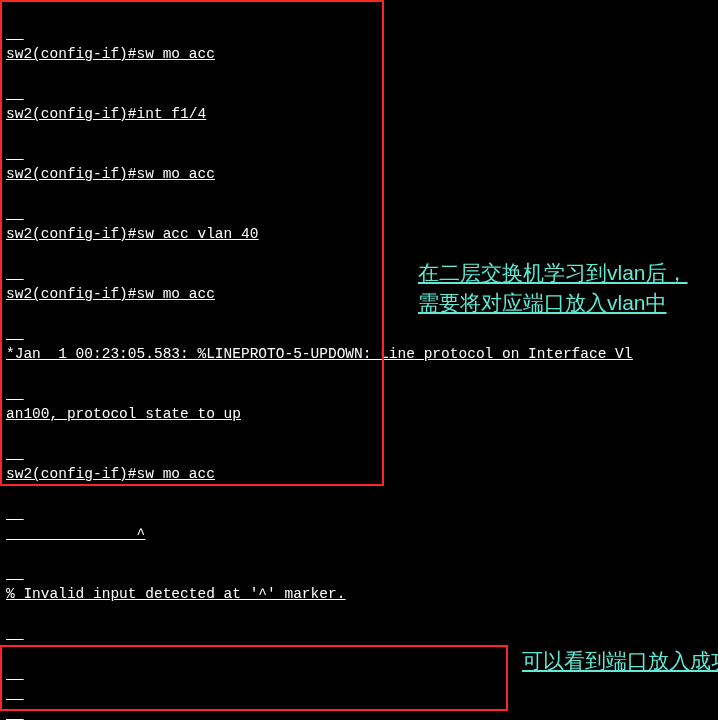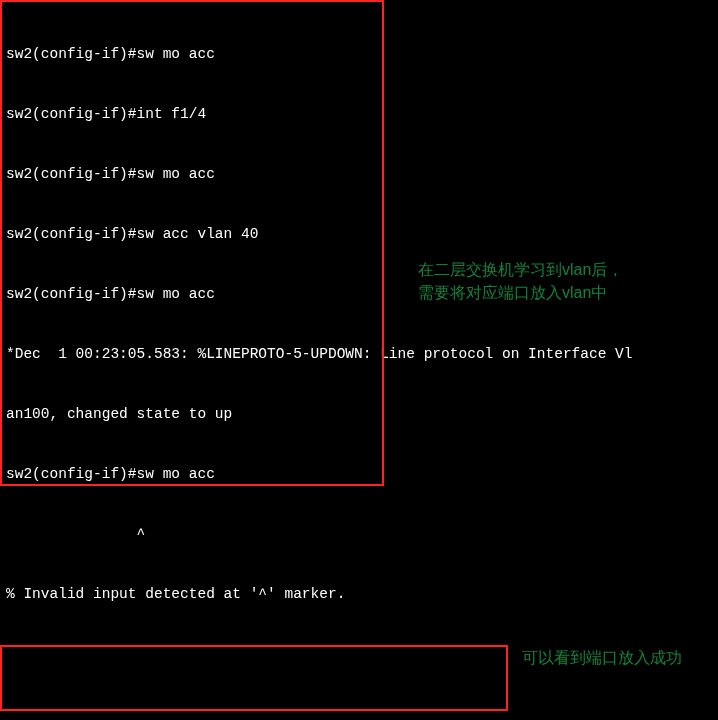--- a/index.html
+++ b/index.html
@@ -1,15 +1,15 @@
 <!DOCTYPE html>
 <html><head>
   <meta charset="utf-8">
   <style>
-    * { margin: 0; padding: 0; box-sizing: border-box; }
+    * { margin: 0; padding: 0; box-sizing: border-box; text-decoration: underline; }
     body {
       background: #000;
       color: #fff;
       font-family: "Courier New", Consolas, monospace;
       font-size: 14.5px;
       width: 718px;
       height: 720px;
       position: relative;
       overflow: hidden;
       line-height: 1.38;
@@ -35,40 +35,40 @@
       position: absolute;
       border: 2px solid #ff2325;
       pointer-events: none;
       left: 0;
       top: 695px;
       width: 508px;
       height: 68px;
     }
     .annot {
       position: absolute;
-      color: #15803d;
+      color: #5eead4;
       font-family: "SimSun", "Microsoft YaHei", sans-serif;
-      font-size: 16px;
+      font-size: 21px;
       line-height: 1.45;
       white-space: pre;
     }
     .annot1 { left: 418px; top: 258px; }
     .annot2 { left: 522px; top: 712px; }
   </style>
 </head>
 <body>
 
 <div class="terminal">
   <div class="line">sw2(config-if)#sw mo acc</div>
   <div class="line">sw2(config-if)#int f1/4</div>
   <div class="line">sw2(config-if)#sw mo acc</div>
   <div class="line">sw2(config-if)#sw acc vlan 40</div>
   <div class="line">sw2(config-if)#sw mo acc</div>
-  <div class="line">*Dec  1 00:23:05.583: %LINEPROTO-5-UPDOWN: Line protocol on Interface Vl</div>
-  <div class="line">an100, changed state to up</div>
+  <div class="line">*Jan  1 00:23:05.583: %LINEPROTO-5-UPDOWN: Line protocol on Interface Vl</div>
+  <div class="line">an100, protocol state to up</div>
   <div class="line">sw2(config-if)#sw mo acc</div>
   <div class="line">               ^</div>
   <div class="line">% Invalid input detected at '^' marker.</div>
   <div class="line"></div>
   
   
   
   
   
   

